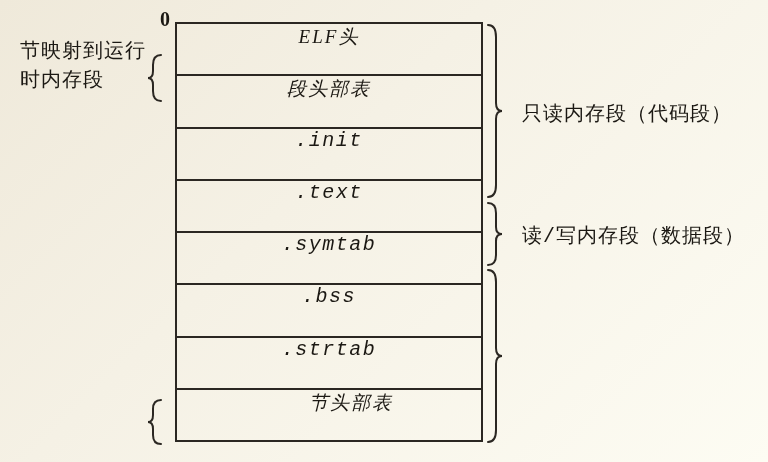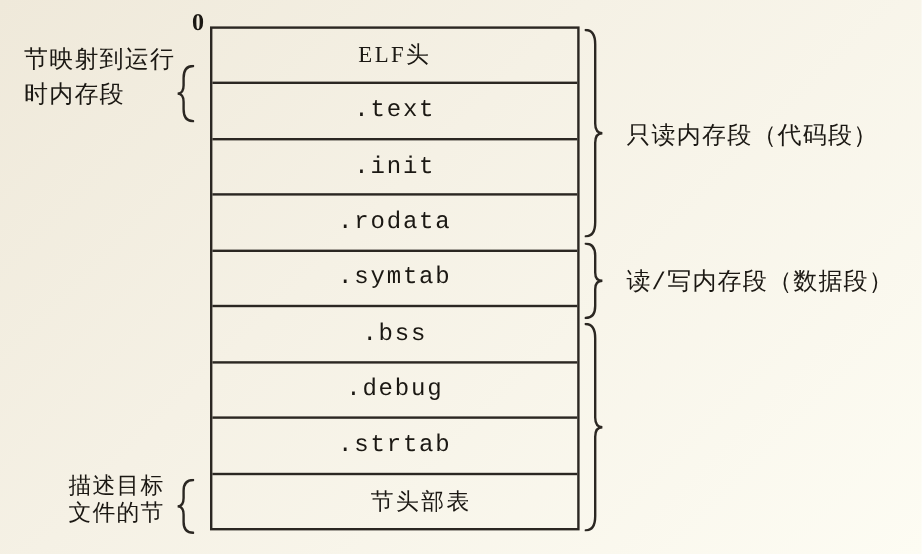--- a/index.html
+++ b/index.html
@@ -21,23 +21,24 @@
     box-sizing: border-box;
     border: 2px solid #2b2722;
     display: flex;
     flex-direction: column;
   }
   .row {
     flex: 1 1 0;
     box-sizing: border-box;
     border-bottom: 2px solid #2b2722;
     display: flex;
-    align-items: center;
+    align-items: flex-start;
     justify-content: center;
     white-space: nowrap;
+    font-style: italic;
   }
   .row:last-child { border-bottom: none; margin-left: 44px; }
   .row.cn {
     font-family: "Liberation Serif", serif;
     font-size: 19px;
     letter-spacing: 2px;
   }
   .row.mono {
     font-family: "Liberation Mono", monospace;
     font-size: 20px;
@@ -96,50 +97,43 @@
 
   <div class="ann-left map">
     <div>节映射到运行</div>
     <div>时内存段</div>
   </div>
 
   <svg class="brace" style="left:147px; top:54px;" width="15" height="48" viewBox="0 0 15 48">
     <path d="M14,1 Q6,1 6,11 L6,17 Q6,24 1,24 Q6,24 6,31 L6,37 Q6,47 14,47"></path>
   </svg>
 
-  <div class="ann-left desc">
-    <div>描述目标</div>
-    <div>文件的节</div>
-  </div>
 
   <svg class="brace" style="left:147px; top:399px;" width="15" height="46" viewBox="0 0 15 46">
     <path d="M14,1 Q6,1 6,10 L6,16 Q6,23 1,23 Q6,23 6,30 L6,36 Q6,45 14,45"></path>
   </svg>
 
   <div class="stack">
     <div class="row cn">
         <span>ELF头</span>
       </div>
-    <div class="row mono">
-        <span>.text</span>
+    <div class="row cn">
+        <span>段头部表</span>
       </div>
     <div class="row mono">
         <span>.init</span>
       </div>
     <div class="row mono">
-        <span>.rodata</span>
+        <span>.text</span>
       </div>
     <div class="row mono">
         <span>.symtab</span>
       </div>
     <div class="row mono">
         <span>.bss</span>
-      </div>
-    <div class="row mono">
-        <span>.debug</span>
       </div>
     <div class="row mono">
         <span>.strtab</span>
       </div>
     <div class="row cn">
         <span>节头部表</span>
       </div>
   </div>
 
   <svg class="brace" style="left:487px; top:24px;" width="16" height="174" viewBox="0 0 16 174">

